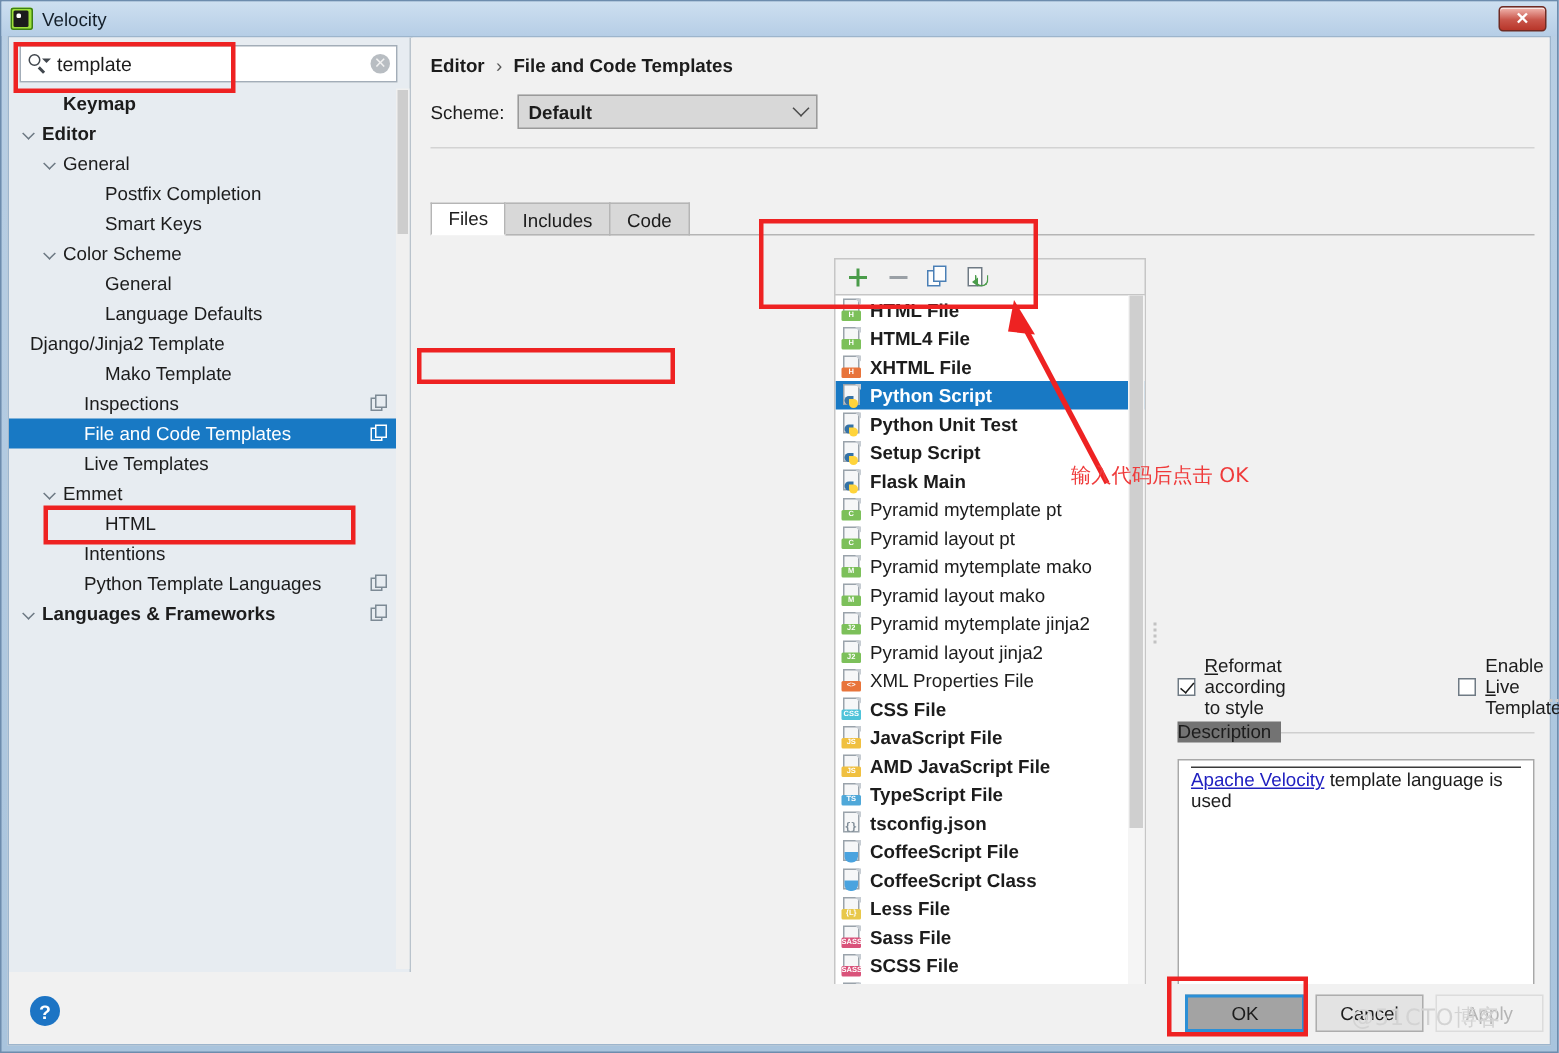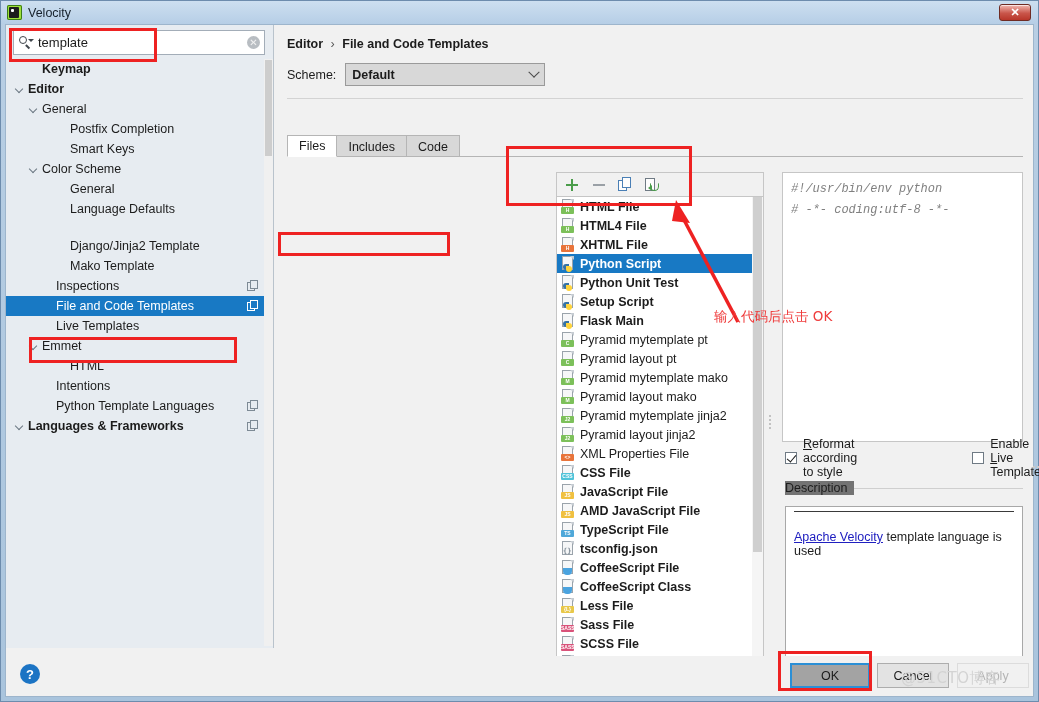--- a/index.html
+++ b/index.html
@@ -260,21 +260,21 @@
   #opt-grip i{position:absolute;width:2px;height:2px;background:#c9c9c9;display:block;top:0;}
 
   
   #desc-label { position:absolute; left:510px; top:456px; font-size:12.5px; background:#737373; padding-right:6px; z-index:2;}
   #desc-rule { position:absolute; left:510px; right:10px; top:463px; height:1px; background:#cfcfcf;}
   #desc-box {
     position:absolute; left:510px; top:481px; right:10px; height:164px;
     background:#ffffff; border:1px solid #a8a8a8; padding:6px 8px;
   }
   #desc-top-rule{ position:absolute;left:8px;right:8px;top:4px;height:1px;background:#3a3a3a;}
-  #desc-text{ margin-top:17px; font-size:12.5px; }
+  #desc-text{ margin-top:0; font-size:12.5px; }
   #desc-text a{ color:#2020c0; text-decoration:underline; }
 
   
   #help-btn {
     position:absolute; left:14px; top:8px; width:20px; height:20px; border-radius:50%;
     background:#1c74c4; color:#fff; font-size:13px; font-weight:bold;
     display:flex;align-items:center;justify-content:center;cursor:pointer;
   }
   .btn {
     position:absolute; top:7px; height:25px; display:flex; align-items:center; justify-content:center;
@@ -356,21 +356,21 @@
             <span class="tlabel">Color Scheme</span>
           </div>
           <div class="tnode" style="padding-left: 50px;">
             <span class="chev"></span>
             <span class="tlabel">General</span>
           </div>
           <div class="tnode" style="padding-left: 50px;">
             <span class="chev"></span>
             <span class="tlabel">Language Defaults</span>
           </div>
-          <div class="tnode" style="padding-left: 50px; margin-top: 17px;">
+          <div class="tnode" style="">
             <span class="chev"></span>
             <span class="tlabel">Django/Jinja2 Template</span>
           </div>
           <div class="tnode" style="padding-left: 50px;">
             <span class="chev"></span>
             <span class="tlabel">Mako Template</span>
           </div>
           <div class="tnode" style="padding-left: 36px;">
             <span class="chev"></span>
             <span class="tlabel">Inspections</span>
@@ -670,24 +670,20 @@
       <div id="list-scroll">
         <div class="thumb"></div>
       </div>
       <div id="splitter">
         <i style="top:0"></i>
           <i style="top:4px"></i>
           <i style="top:8px"></i>
           <i style="top:12px"></i>
       </div>
 
-      <div id="editor">
-        <div class="code-line">#!/usr/bin/env python</div>
-        <div class="code-line"># -*- coding:utf-8 -*-</div>
-      </div>
 
       <div id="opts">
         <span class="cb on">
           <span class="box"></span>
           <span><u>R</u><span>eformat according to style</span></span>
         </span>
         <span class="cb" id="opt2">
           <span class="box"></span>
           <span><span>Enable </span><u>L</u><span>ive Templates</span></span>
         </span>

